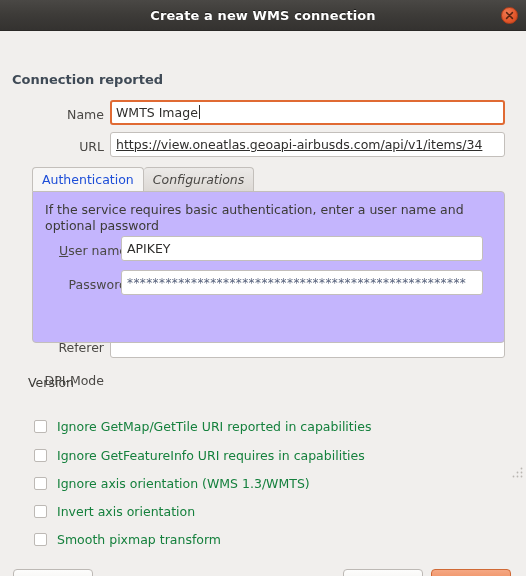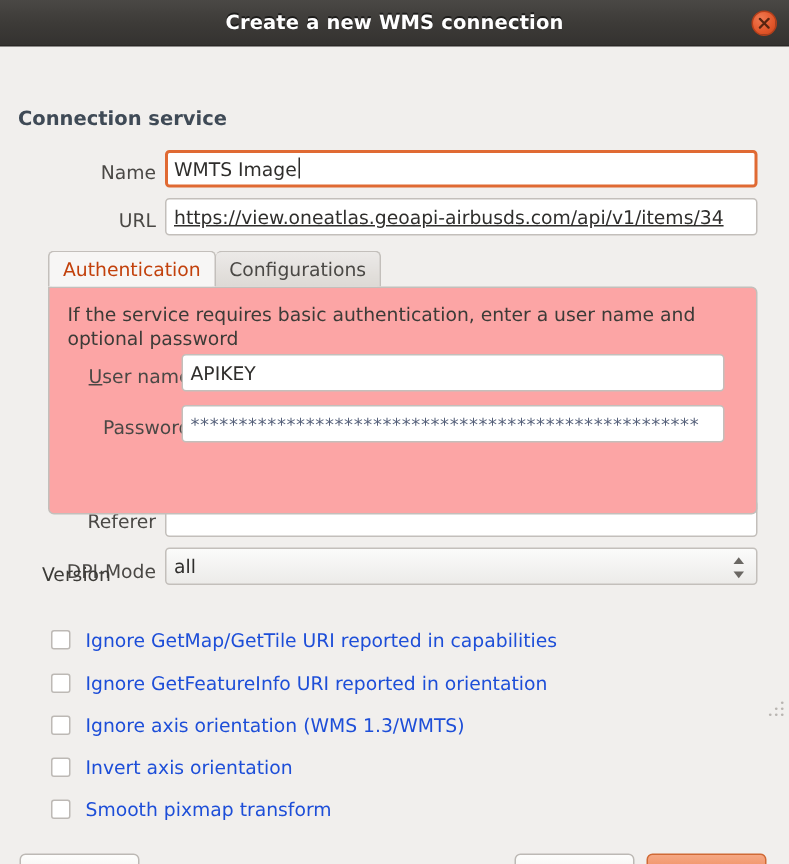--- a/index.html
+++ b/index.html
@@ -139,38 +139,39 @@
     align-items: center;
     font-size: 12.5px;
     border: 1px solid #c3bfbb;
     border-bottom: none;
     border-top-left-radius: 4px;
     border-top-right-radius: 4px;
     cursor: default;
   }
   .tab.active {
     background: #f7f6f5;
-    color: #c2410c;
+    color: #1d4ed8;
     margin-bottom: -1px;
     padding-bottom: 1px;
     position: relative;
     z-index: 3;
   }
   .tab.inactive {
     background: linear-gradient(to bottom, #eceae8 0%, #ddd9d5 100%);
     color: #4a4845;
     border-left: none;
+    font-style: italic;
   }
   .tabpanel {
     position: relative;
     box-sizing: border-box;
     border: 1px solid #c3bfbb;
     border-radius: 4px;
     border-top-left-radius: 0;
-    background: #fca5a5;
+    background: #c4b5fd;
     height: 152px;
     z-index: 1;
   }
   .tab-help {
     position: absolute;
     left: 12px;
     top: 10px;
     width: 438px;
     font-size: 12.5px;
     color: #3c3b37;
@@ -212,21 +213,21 @@
     height: 13px;
     box-sizing: border-box;
     background: #ffffff;
     border: 1px solid #bdb9b5;
     border-radius: 2px;
     flex: 0 0 13px;
   }
   .checkrow .label {
     margin-left: 10px;
     font-size: 12.5px;
-    color: #1d4ed8;
+    color: #15803d;
     white-space: nowrap;
   }
   .version-label {
     position: absolute;
     left: 28px;
     top: 344px;
     font-size: 12.5px;
     color: #3c3b37;
   }
 
@@ -270,21 +271,21 @@
     <span class="titlebar-text">Create a new WMS connection</span>
     <div class="close-btn">
       <svg width="9" height="9" viewBox="0 0 9 9" aria-hidden="true">
         <path d="M1.6,1.6 L7.4,7.4 M7.4,1.6 L1.6,7.4" stroke="#5a2410" stroke-width="1.5" stroke-linecap="round"></path>
       </svg>
     </div>
   </div>
 
   <div class="content">
 
-    <div class="section-title">Connection service</div>
+    <div class="section-title">Connection reported</div>
 
     <div class="field-label" style="left:12px; top:76px; width:92px;">Name</div>
     <div class="text-input focused" style="left:110px; top:69px; width:395px;">
       <span>WMTS Image</span><span class="caret"></span>
     </div>
 
     <div class="field-label" style="left:12px; top:108px; width:92px;">URL</div>
     <div class="text-input" style="left:110px; top:101px; width:395px;text-decoration:underline;">
       <span>https://view.oneatlas.geoapi-airbusds.com/api/v1/items/34</span>
     </div>
@@ -312,39 +313,30 @@
         </div>
       </div>
     </div>
 
     <div class="field-label" style="left:12px; top:309px; width:92px;">Referer</div>
     <div class="text-input" style="left:110px; top:302px; width:395px;">
       <span></span>
     </div>
 
     <div class="field-label" style="left:12px; top:342px; width:92px;">DPI-Mode</div>
-    <div class="combo" style="left:110px; top:334px; width:395px;">
-      <span>all</span>
-      <span class="combo-arrows">
-        <svg width="9" height="17" viewBox="0 0 9 17" aria-hidden="true">
-          <path d="M4.5,1.5 L8,6 L1,6 Z" fill="#6a6763"></path>
-          <path d="M4.5,15.5 L1,11 L8,11 Z" fill="#6a6763"></path>
-        </svg>
-      </span>
-    </div>
 
     <div class="version-label">Version</div>
 
     <div class="checkrow" style="top:388px;">
       <span class="checkbox"></span>
       <span class="label">Ignore GetMap/GetTile URI reported in capabilities</span>
     </div>
     <div class="checkrow" style="top:417px;">
       <span class="checkbox"></span>
-      <span class="label">Ignore GetFeatureInfo URI reported in orientation</span>
+      <span class="label">Ignore GetFeatureInfo URI requires in capabilities</span>
     </div>
     <div class="checkrow" style="top:445px;">
       <span class="checkbox"></span>
       <span class="label">Ignore axis orientation (WMS 1.3/WMTS)</span>
     </div>
     <div class="checkrow" style="top:501px;">
       <span class="checkbox"></span>
       <span class="label">Smooth pixmap transform</span>
     </div>
     <div class="checkrow" style="top:473px;">

